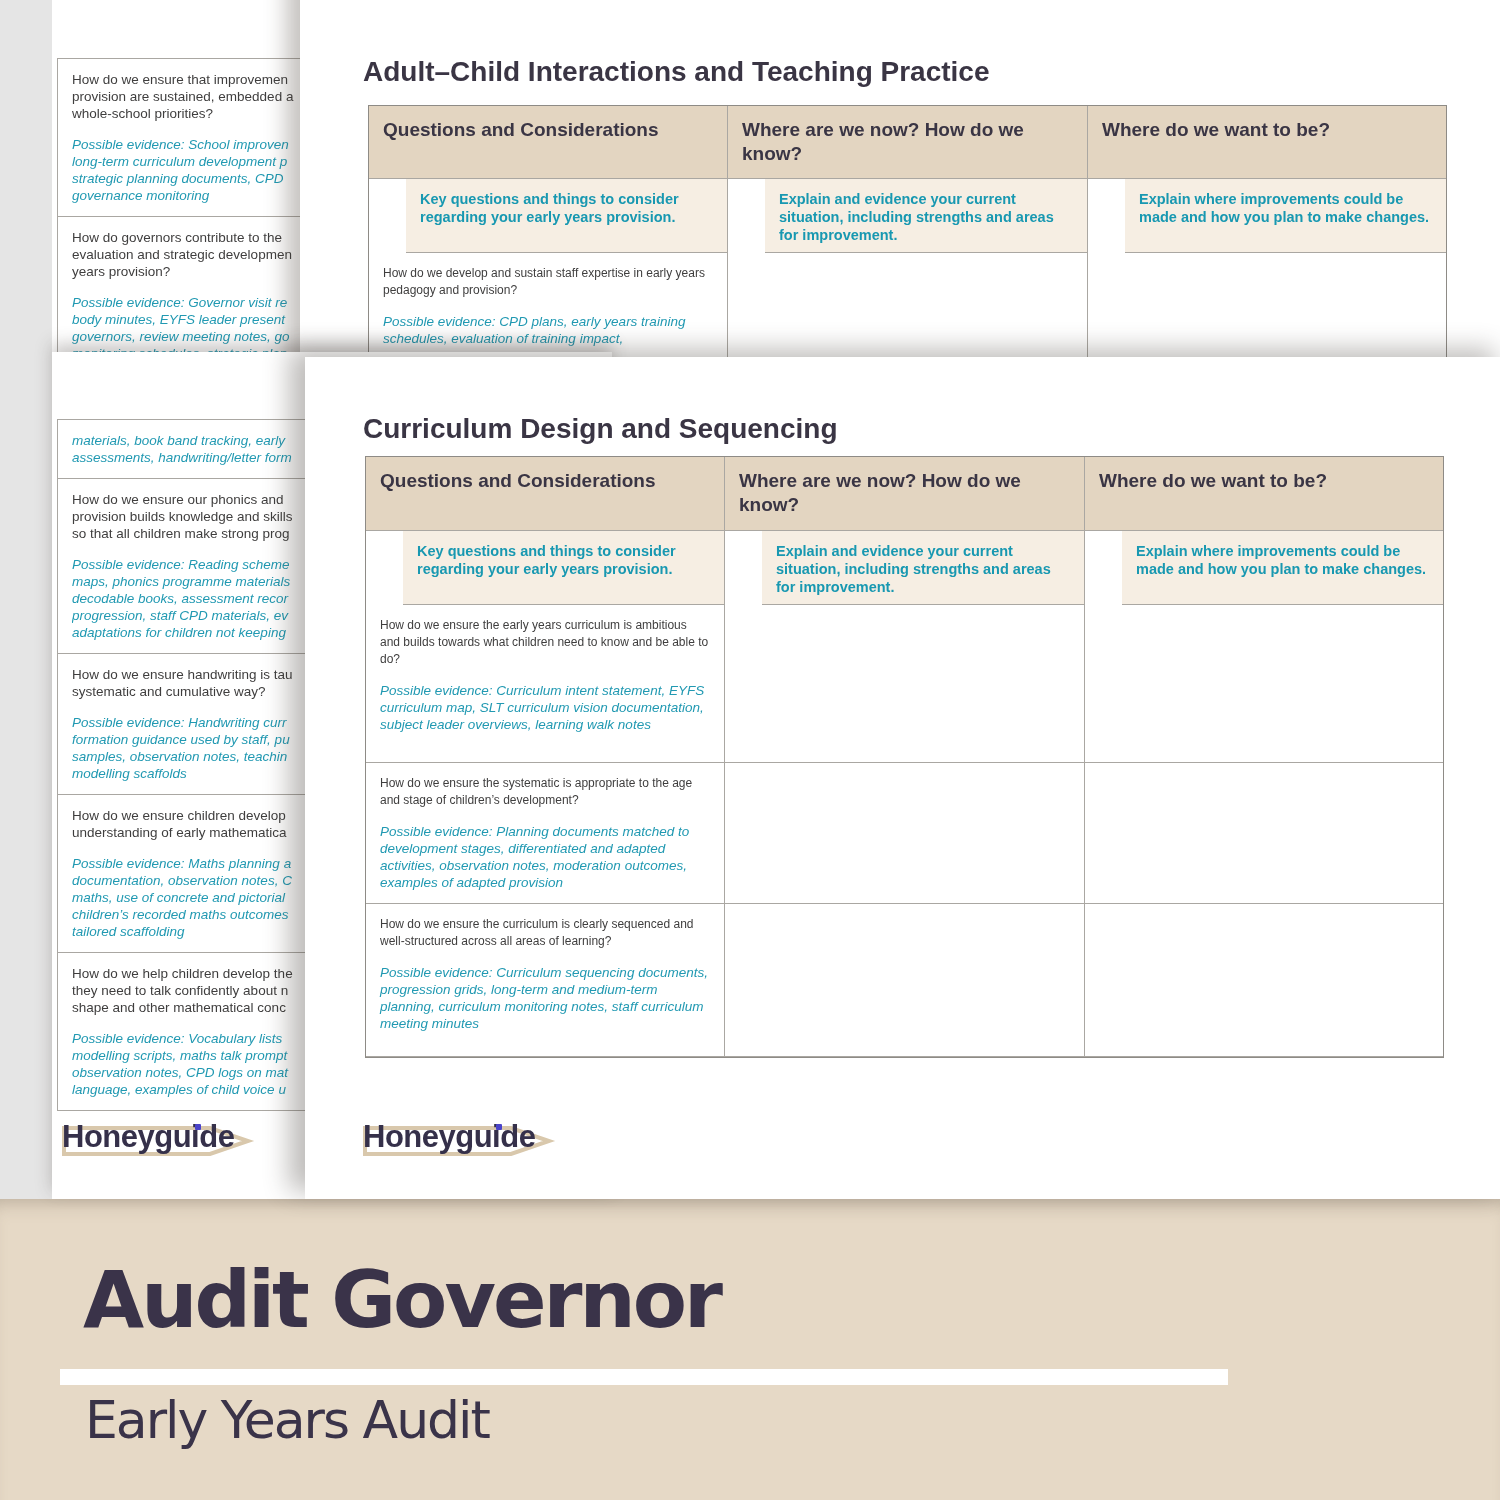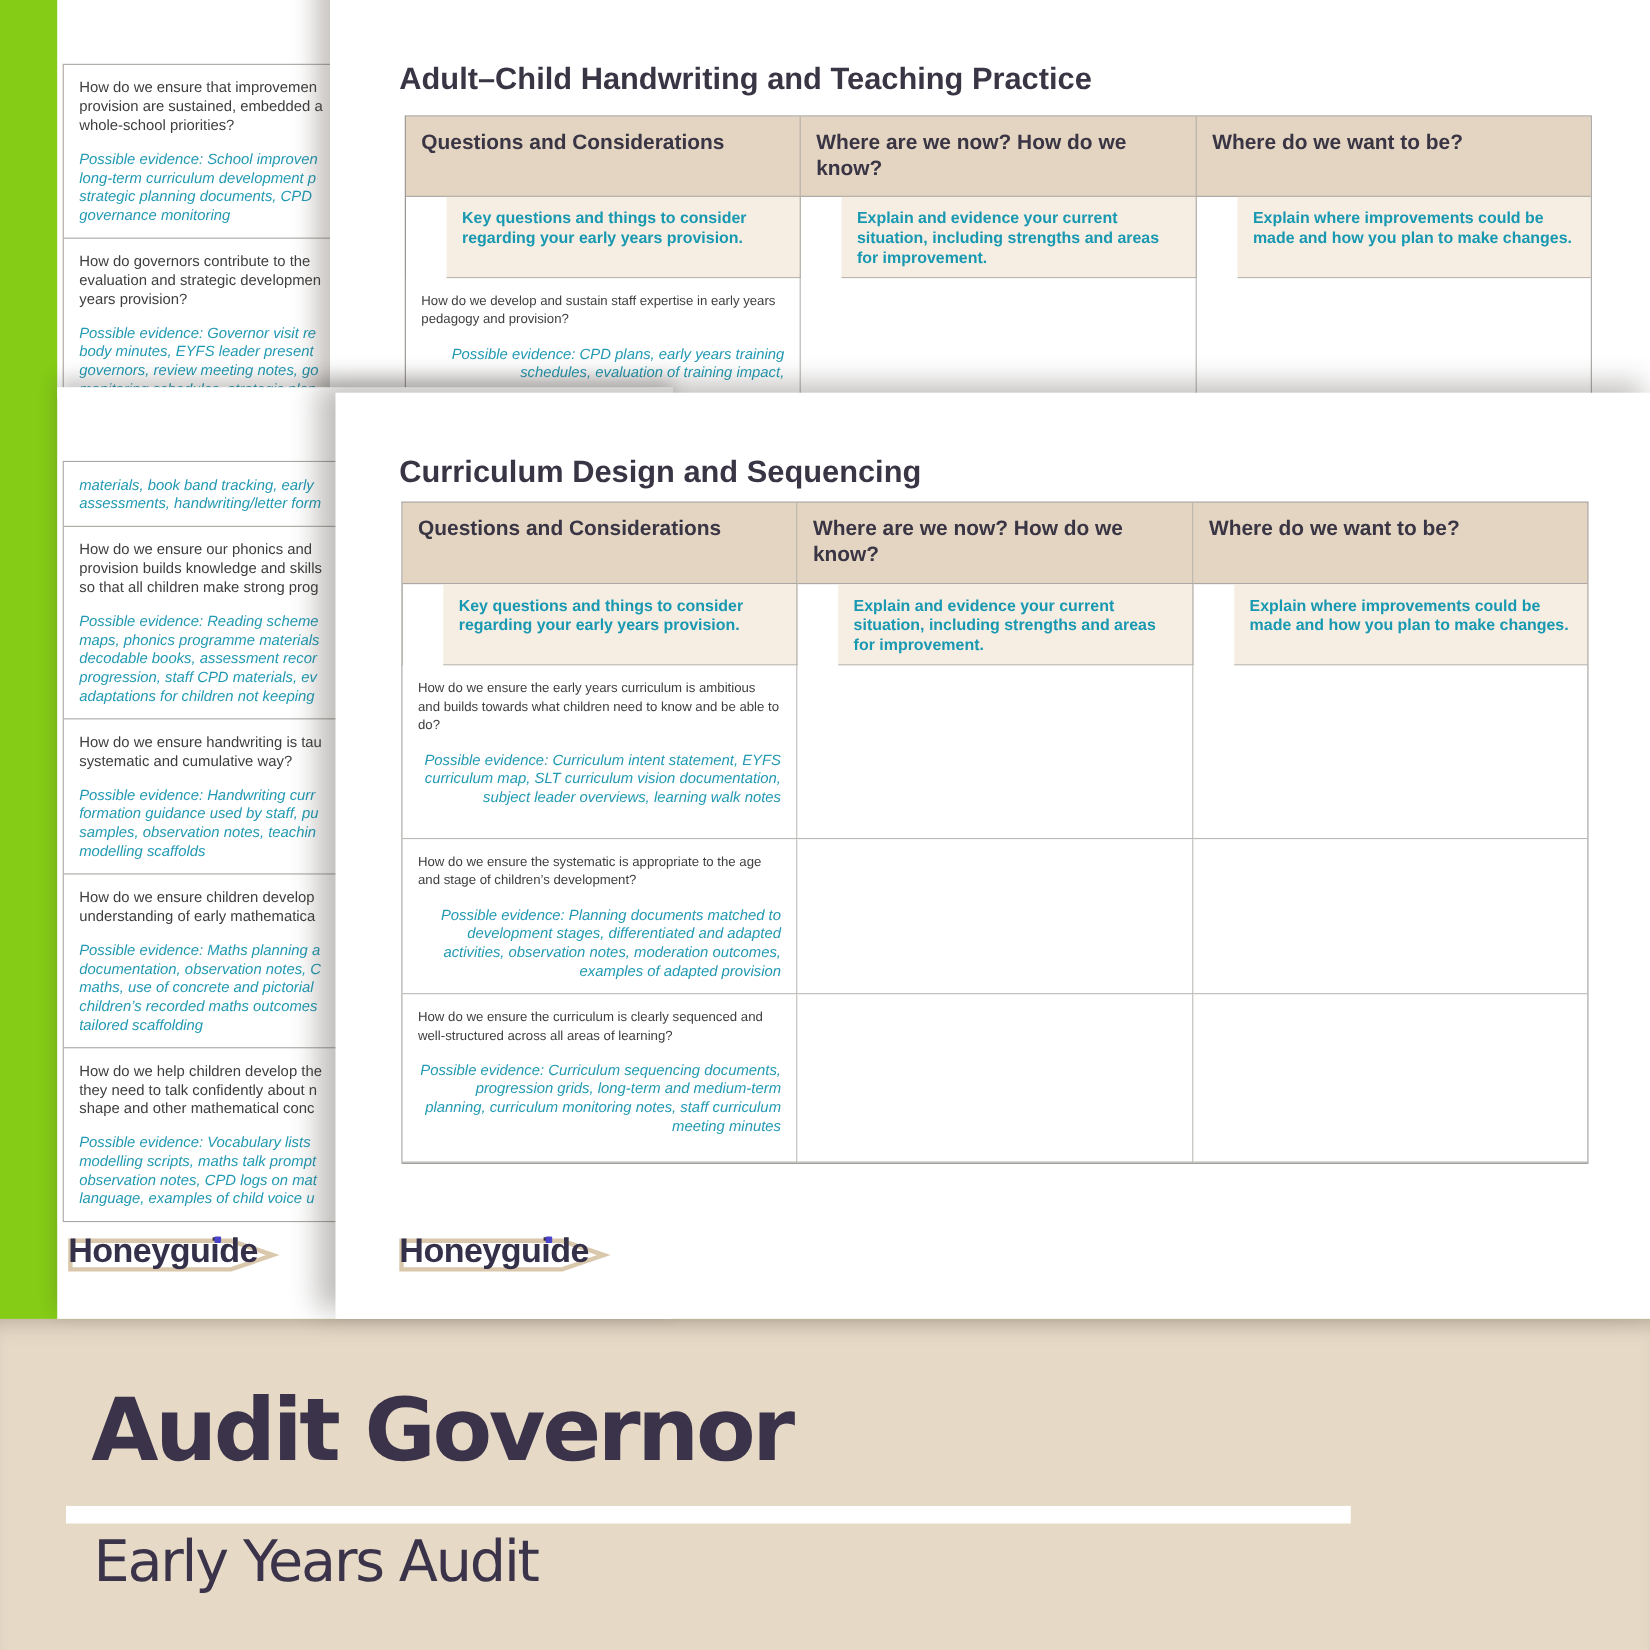--- a/index.html
+++ b/index.html
@@ -1,17 +1,17 @@
 <!DOCTYPE html>
 <html><head>
 <meta charset="utf-8">
 <style>
   html,body{margin:0;padding:0;background:#ffffff;}
   #canvas{position:relative;width:1500px;height:1500px;overflow:hidden;
-          font-family:"Liberation Sans",sans-serif;background:#84cc16;}
+          font-family:"Liberation Sans",sans-serif;background:#e5e5e5;}
   .page{position:absolute;background:#ffffff;}
   
   .qcol{position:absolute;width:575px;border:1px solid #aaa7a2;background:#fff;}
   .qcell{border-bottom:1px solid #aaa7a2;padding:12px 14px;}
   .qcell:last-child{border-bottom:none;}
   .ql{white-space:nowrap;overflow:hidden;font-size:13.5px;line-height:17px;color:#3f3e3e;}
   .el{white-space:nowrap;overflow:hidden;font-size:13.5px;line-height:17px;
       color:#2199b2;font-style:italic;}
   .evblock{margin-top:14px;}
   
@@ -22,21 +22,21 @@
        border:1.5px solid #8e8b86;background:#fff;}
   .tbl>div{border-right:1px solid #aaa7a2;border-bottom:1px solid #aaa7a2;
            box-sizing:border-box;overflow:hidden;}
   .tbl>div:nth-child(3n){border-right:none;}
   .th{background:#e3d5c1;font-size:19px;line-height:24px;font-weight:bold;
       color:#3a3544;padding:12px 14px;}
   .sub{background:#f6eee3;font-size:14.5px;line-height:18px;font-weight:bold;
        color:#1898b1;padding:11px 14px;margin-left:37px;}
   .bodycell{background:#fff;padding:12px 14px;}
   .q{font-size:12px;line-height:17px;color:#3f3e3e;}
-  .ev{font-size:13.5px;line-height:17px;color:#2199b2;font-style:italic;margin-top:14px;text-align:right;}
+  .ev{font-size:13.5px;line-height:17px;color:#2199b2;font-style:italic;margin-top:14px;}
   
   .logo{position:absolute;width:200px;height:52px;}
   .logo svg{position:absolute;left:0;top:0;}
   .logo-text{position:absolute;left:2px;top:5px;font-size:31px;font-weight:bold;
              color:#35304a;letter-spacing:-0.5px;white-space:nowrap;}
   .logo-dot{position:absolute;left:135px;top:10px;width:6px;height:6px;
             background:#4a43c9;border-radius:1px;}
   
   .band{position:absolute;left:0;top:1199px;width:1500px;height:301px;
         background:#e6d9c6;
@@ -74,21 +74,21 @@
           <div class="el">body minutes, EYFS leader present</div>
           <div class="el">governors, review meeting notes, go</div>
           <div class="el">monitoring schedules, strategic plan</div>
         </div>
       </div>
     </div>
   </div>
 
   <div class="page" style="left:300px;top:-30px;width:1210px;height:417px;z-index:2;
               box-shadow:-14px 6px 20px rgba(70,60,50,.30);">
-    <div class="doc-heading" style="left:63px;top:85px;">Adult–Child Handwriting and Teaching Practice</div>
+    <div class="doc-heading" style="left:63px;top:85px;">Adult–Child Interactions and Teaching Practice</div>
     <div class="tbl" style="left:68px;top:135px;width:1077px;grid-template-rows:73px 74px 220px;">
       <div class="th">Questions and Considerations</div>
       <div class="th">Where are we now? How do we know?</div>
       <div class="th">Where do we want to be?</div>
       <div class="sub">Key questions and things to consider regarding your early years provision.</div>
       <div class="sub">Explain and evidence your current situation, including strengths and areas for improvement.</div>
       <div class="sub">Explain where improvements could be made and how you plan to make changes.</div>
       <div class="bodycell">
         <div class="q">How do we develop and sustain staff expertise in early years pedagogy and provision?</div>
         <div class="ev">Possible evidence: CPD plans, early years training schedules, evaluation of training impact,</div>

